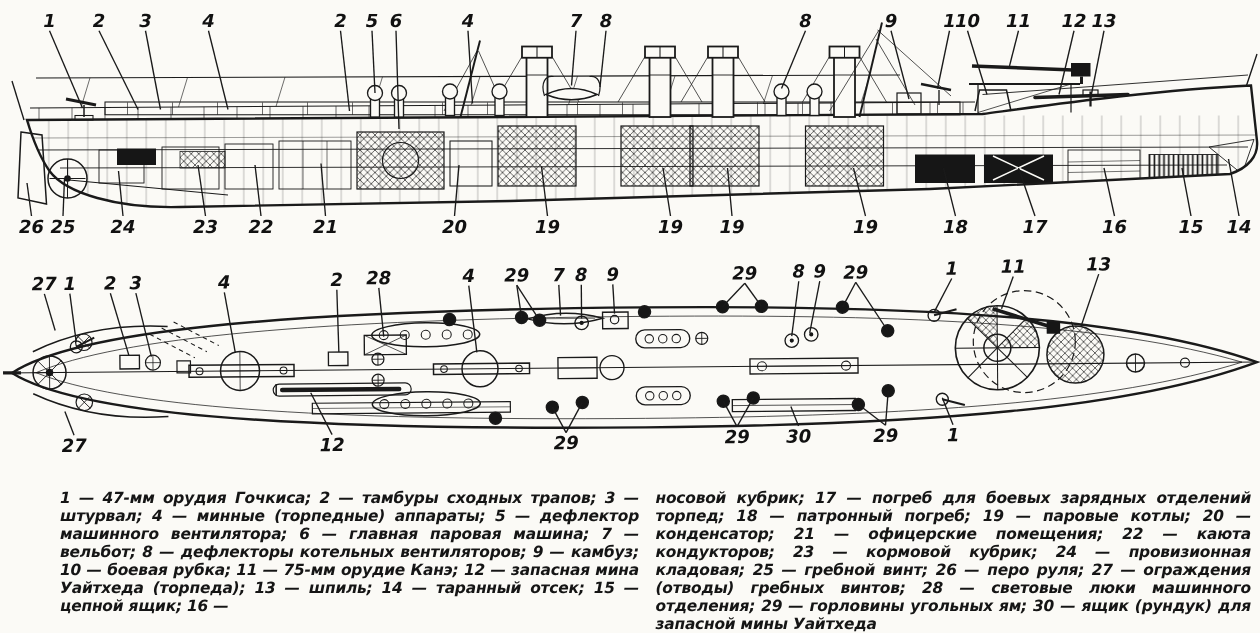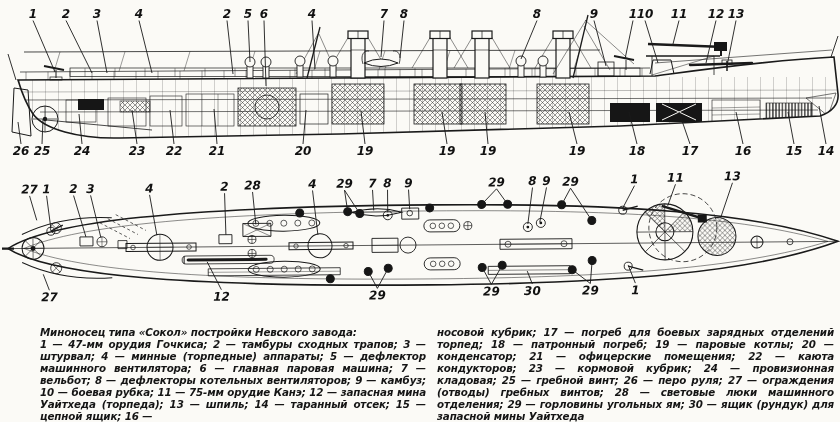--- a/index.html
+++ b/index.html
@@ -568,20 +568,19 @@
         <line x1="590" y1="117" x2="572" y2="103" class="leader"></line>
         <line x1="590" y1="117" x2="592" y2="94" class="leader"></line>
         <text x="590" y="124" class="cnum">29</text>
         <line x1="635" y1="117" x2="628" y2="99" class="leader"></line>
         <text x="635" y="124" class="cnum">1</text>
       </g>
   </svg>
 
   <div class="legend">
     <div class="legend-col left">
-      <span class="legend-title">Миноносец типа «Сокол» постройки Невского завода:</span>
       <span>1 — 47-мм орудия Гочкиса; 2 — тамбуры сходных трапов; 3 — штурвал; 4 — минные (торпедные) аппараты; 5 — дефлектор машинного вентилятора; 6 — главная паровая машина; 7 — вельбот; 8 — дефлекторы котельных вентиляторов; 9 — камбуз; 10 — боевая рубка; 11 — 75-мм орудие Канэ; 12 — запасная мина Уайтхеда (торпеда); 13 — шпиль; 14 — таранный отсек; 15 — цепной ящик; 16 —</span>
     </div>
     <div class="legend-col right">
       <span>носовой кубрик; 17 — погреб для боевых зарядных отделений торпед; 18 — патронный погреб; 19 — паровые котлы; 20 — конденсатор; 21 — офицерские помещения; 22 — каюта кондукторов; 23 — кормовой кубрик; 24 — провизионная кладовая; 25 — гребной винт; 26 — перо руля; 27 — ограждения (отводы) гребных винтов; 28 — световые люки машинного отделения; 29 — горловины угольных ям; 30 — ящик (рундук) для запасной мины Уайтхеда</span>
     </div>
   </div>
 </div>
 
 </body></html>

